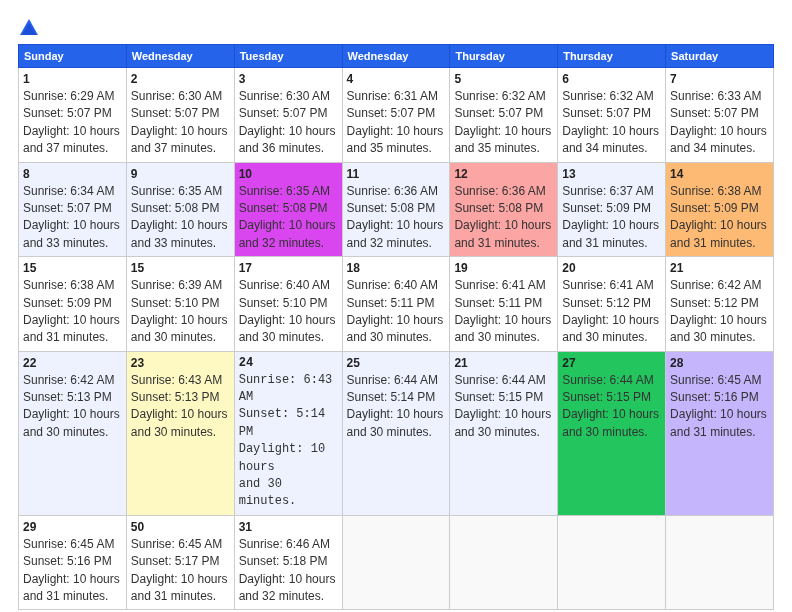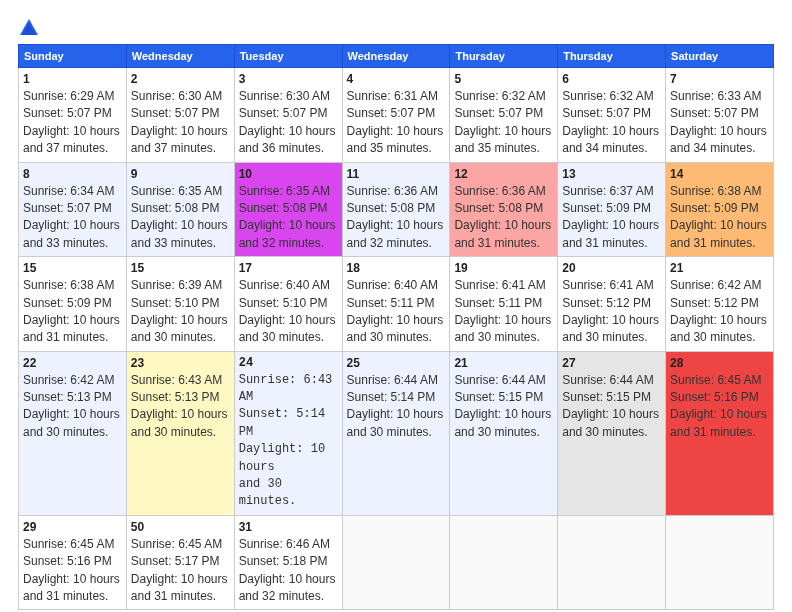--- a/index.html
+++ b/index.html
@@ -233,25 +233,25 @@
             <div class="day-info">Sunrise: 6:43 AM<br>Sunset: 5:14 PM<br>Daylight: 10 hours<br>and 30 minutes.</div>
           </td>
           <td style="background: rgb(238, 242, 255); margin-top: 36px;">
             <span class="day-num">25</span>
             <div class="day-info">Sunrise: 6:44 AM<br>Sunset: 5:14 PM<br>Daylight: 10 hours<br>and 30 minutes.</div>
           </td>
           <td style="background: rgb(238, 242, 255);">
             <span class="day-num">21</span>
             <div class="day-info">Sunrise: 6:44 AM<br>Sunset: 5:15 PM<br>Daylight: 10 hours<br>and 30 minutes.</div>
           </td>
-          <td style="background: #e5e5e5;">
+          <td style="background: #22c55e;">
             <span class="day-num">27</span>
             <div class="day-info">Sunrise: 6:44 AM<br>Sunset: 5:15 PM<br>Daylight: 10 hours<br>and 30 minutes.</div>
           </td>
-          <td style="background: #ef4444;">
+          <td style="background: #c4b5fd;">
             <span class="day-num">28</span>
             <div class="day-info">Sunrise: 6:45 AM<br>Sunset: 5:16 PM<br>Daylight: 10 hours<br>and 31 minutes.</div>
           </td>
         </tr>
         <tr>
           <td>
             <span class="day-num">29</span>
             <div class="day-info">Sunrise: 6:45 AM<br>Sunset: 5:16 PM<br>Daylight: 10 hours<br>and 31 minutes.</div>
           </td>
           <td>

